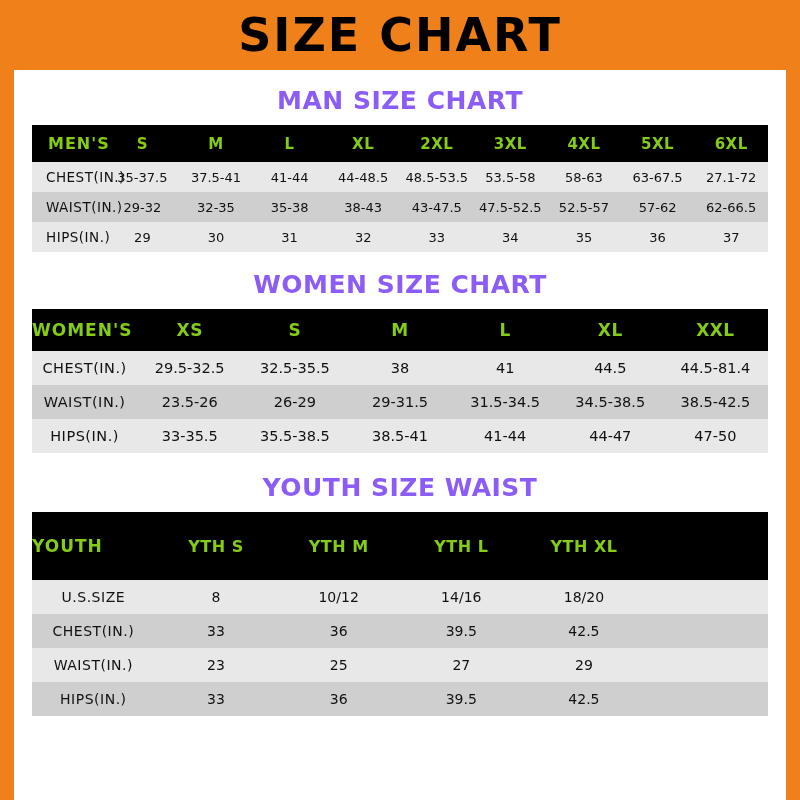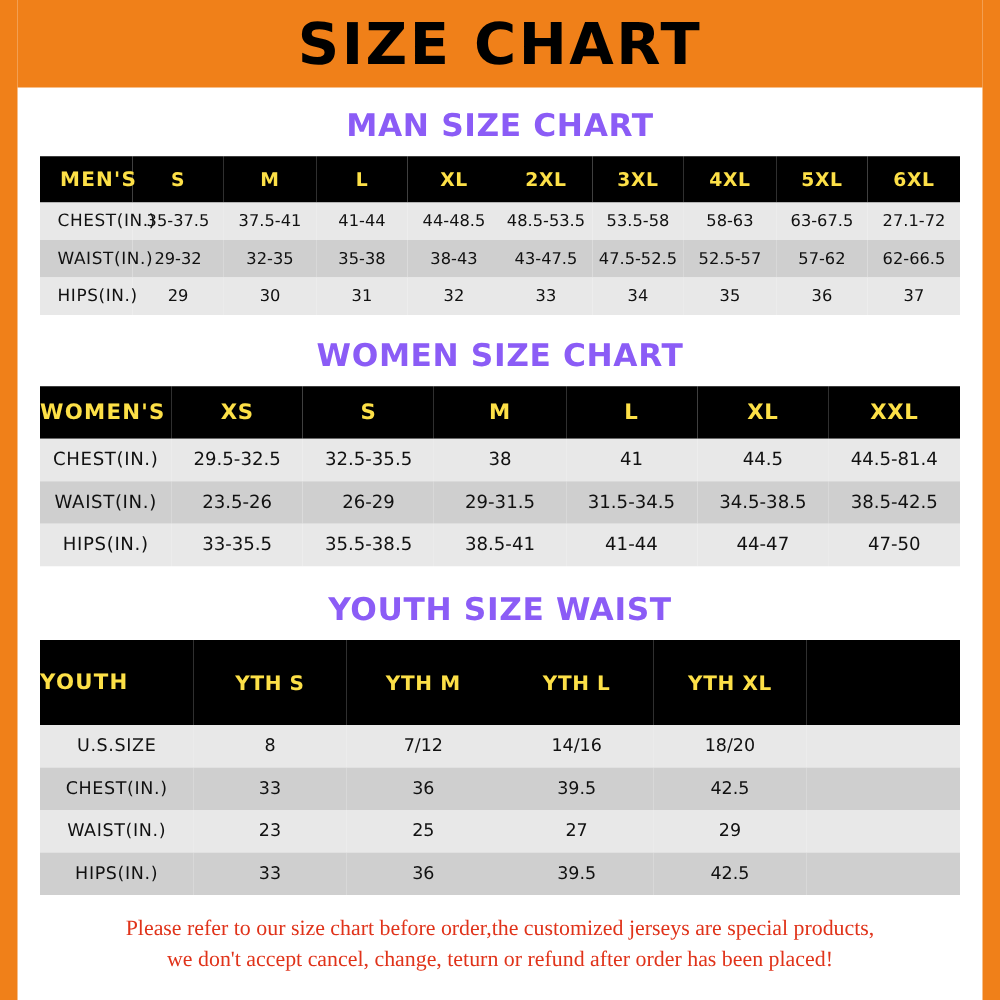--- a/index.html
+++ b/index.html
@@ -56,21 +56,21 @@
     width: 100%;
     border-collapse: collapse;
     table-layout: fixed;
   }
   table.chart td, table.chart th {
     text-align: center;
     font-family: "DejaVu Sans", sans-serif;
   }
   .hdr-row {
     background: #000000;
-    color: #fde047;
+    color: #84cc16;
   }
   .hdr-row td {
     padding: 9px 0;
     font-weight: bold;
     font-size: 15px;
     letter-spacing: 0.5px;
   }
   .hdr-row td.lbl {
     text-align: left;
     padding-left: 16px;
@@ -227,21 +227,21 @@
           <td class="lbl">YOUTH</td>
           <td>YTH S</td>
           <td>YTH M</td>
           <td>YTH L</td>
           <td>YTH XL</td>
           <td></td>
         </tr>
         <tr class="body-row row-light">
           <td class="lbl">U.S.SIZE</td>
           <td>8</td>
-          <td>7/12</td>
+          <td>10/12</td>
           <td>14/16</td>
           <td>18/20</td>
           <td></td>
         </tr>
         <tr class="body-row row-dark">
           <td class="lbl">CHEST(IN.)</td>
           <td>33</td>
           <td>36</td>
           <td>39.5</td>
           <td>42.5</td>
@@ -259,19 +259,15 @@
           <td class="lbl">HIPS(IN.)</td>
           <td>33</td>
           <td>36</td>
           <td>39.5</td>
           <td>42.5</td>
           <td></td>
         </tr>
       </tbody>
     </table>
 
-    <div class="footnote">
-      <div>Please refer to our size chart before order,the customized jerseys are special products,</div>
-      <div>we don't accept cancel, change, teturn or refund after order has been placed!</div>
-    </div>
 
   </div>
 </div>
 
 </body></html>

